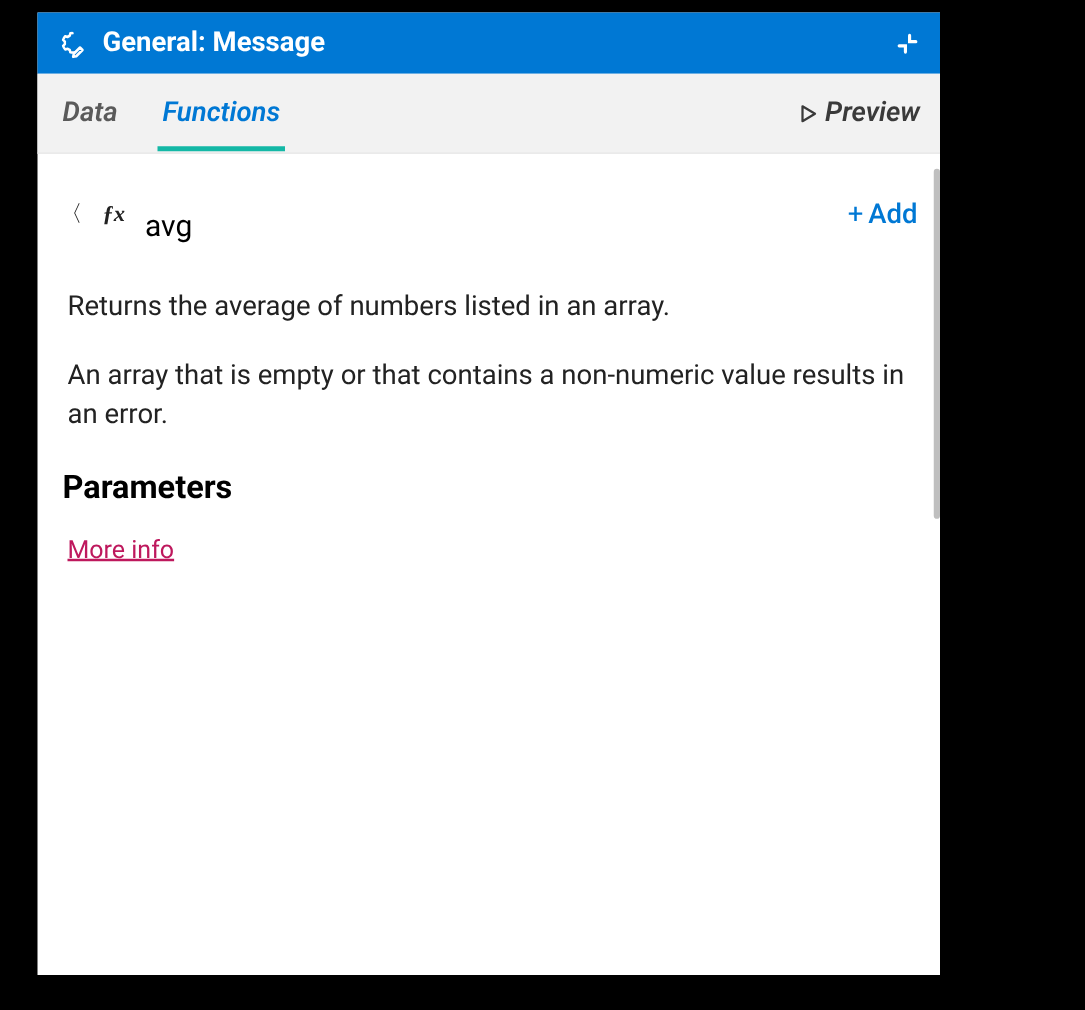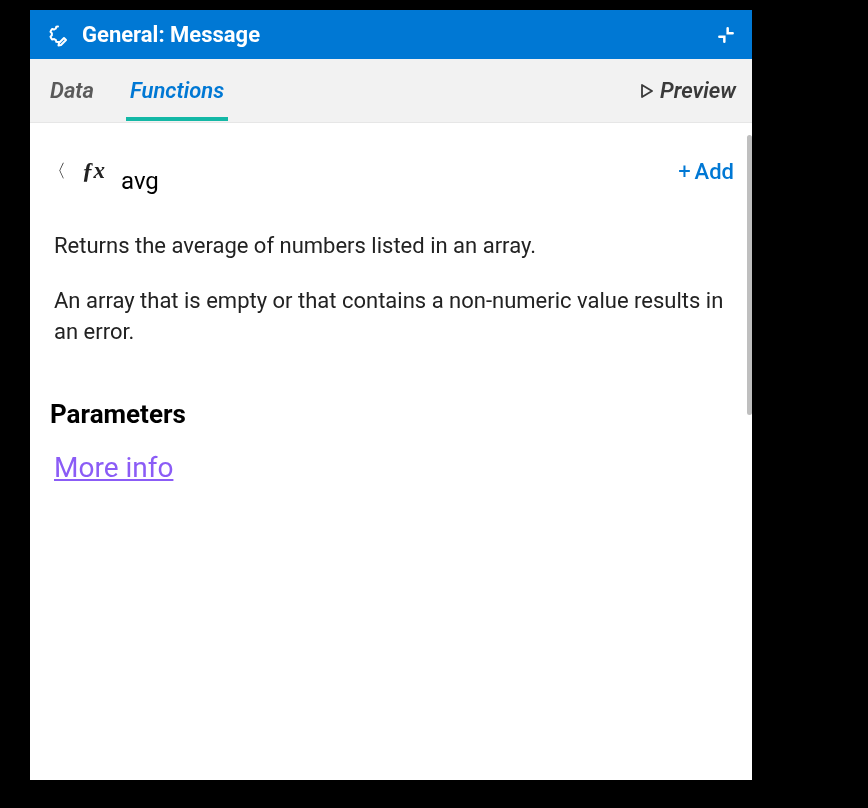--- a/index.html
+++ b/index.html
@@ -113,21 +113,21 @@
       margin-bottom: 36px;
     }
     .back-chevron {
       font-size: 18px;
       font-weight: 400;
       cursor: pointer;
       color: #222;
     }
     .fx-icon {
       font-style: italic;
-      font-size: 23px;
+      font-size: 18px;
       font-weight: 600;
       color: #222;
       font-family: Georgia, serif;
     }
     .fn-name {
       font-size: 24px;
       font-weight: 400;
       flex: 1;
       margin-top: 20px;
     }
@@ -141,21 +141,21 @@
       gap: 4px;
     }
     .add-plus {
       font-size: 22px;
       font-weight: 400;
     }
     .description {
       font-size: 22px;
       line-height: 1.4;
       color: #222;
-      margin-bottom: 52px;
+      margin-bottom: 28px;
       padding: 0 6px;
     }
     .description p {
       margin-bottom: 24px;
     }
     .description p:last-child {
       margin-bottom: 0;
     }
     .params-heading {
       font-size: 26px;
@@ -176,23 +176,23 @@
       font-size: 22px;
       text-align: center;
     }
     .params-table th {
       font-weight: 700;
     }
     .params-table td {
       font-weight: 400;
     }
     .more-info {
-      color: #8b5cf6;
+      color: #be185d;
       text-decoration: underline;
-      font-size: 28px;
+      font-size: 20px;
       cursor: pointer;
       display: inline-block;
       margin-left: 6px;
     }
   </style>
 </head>
 <body>
 
 <div class="panel">
 

